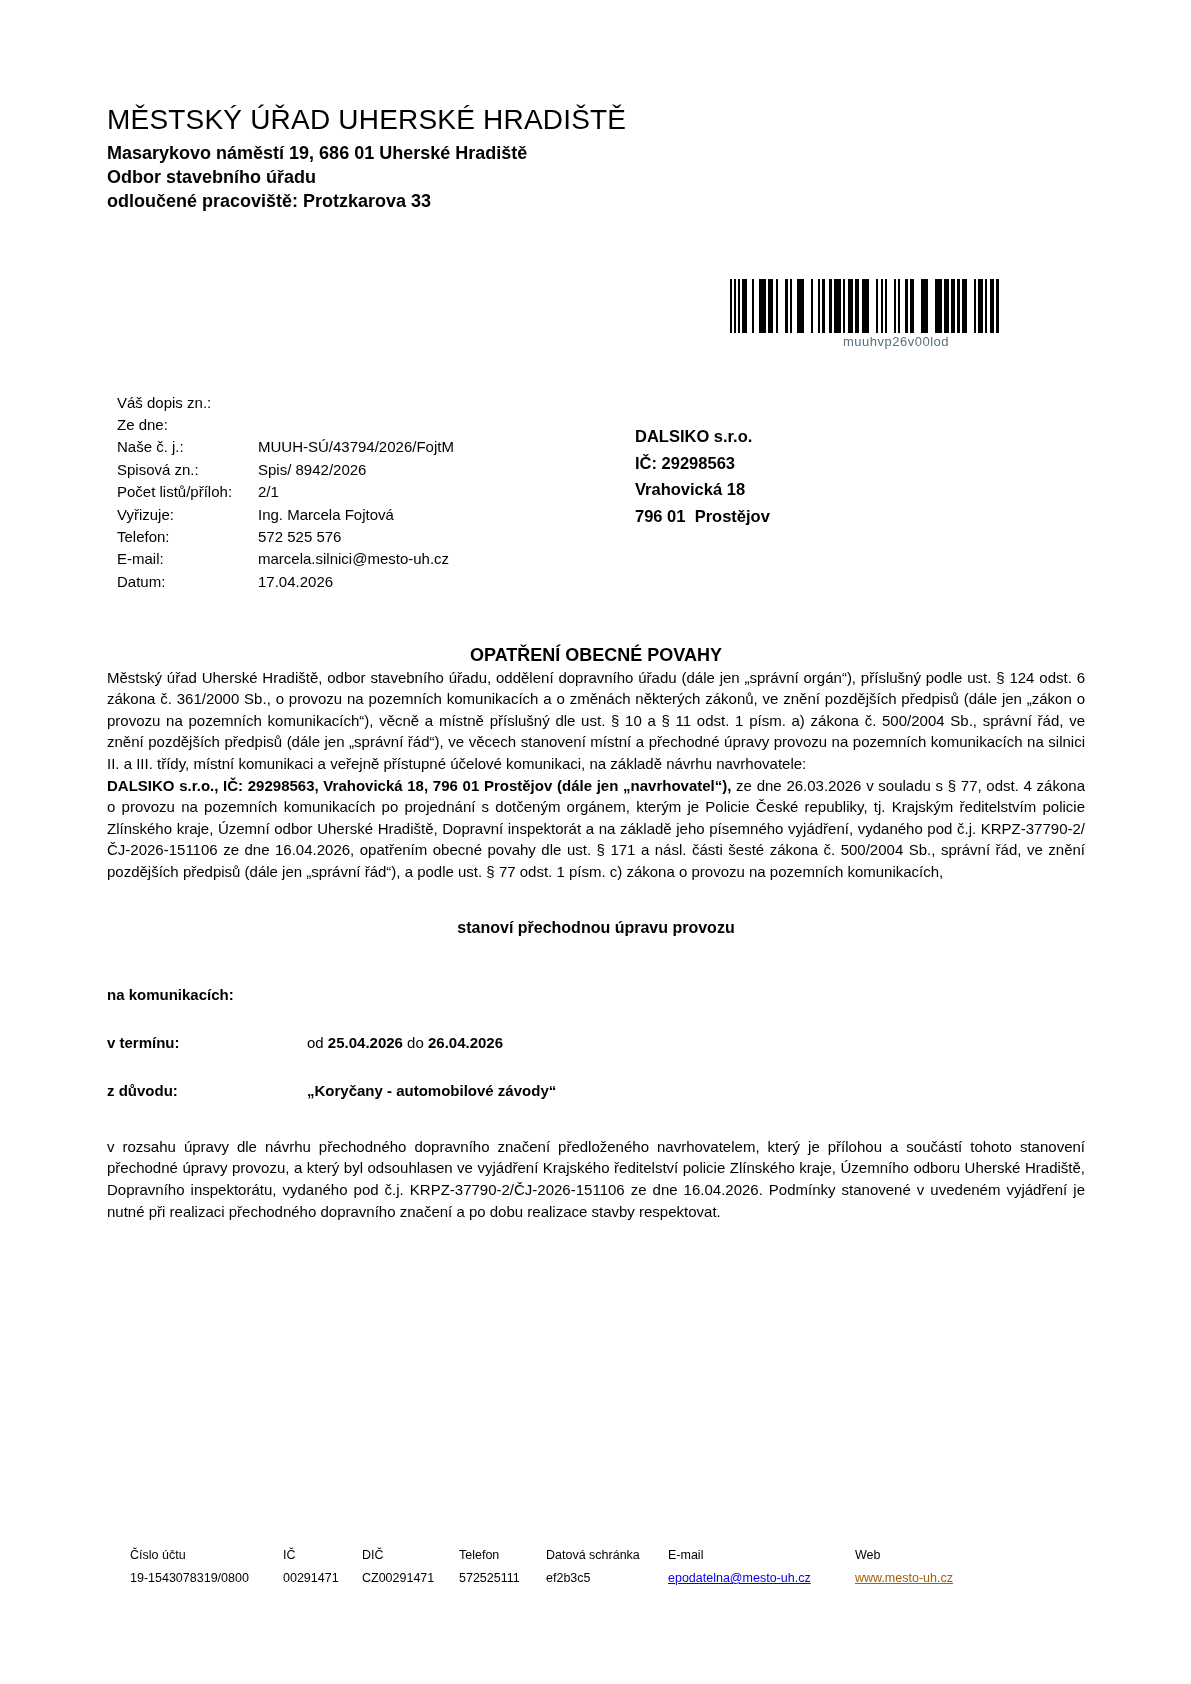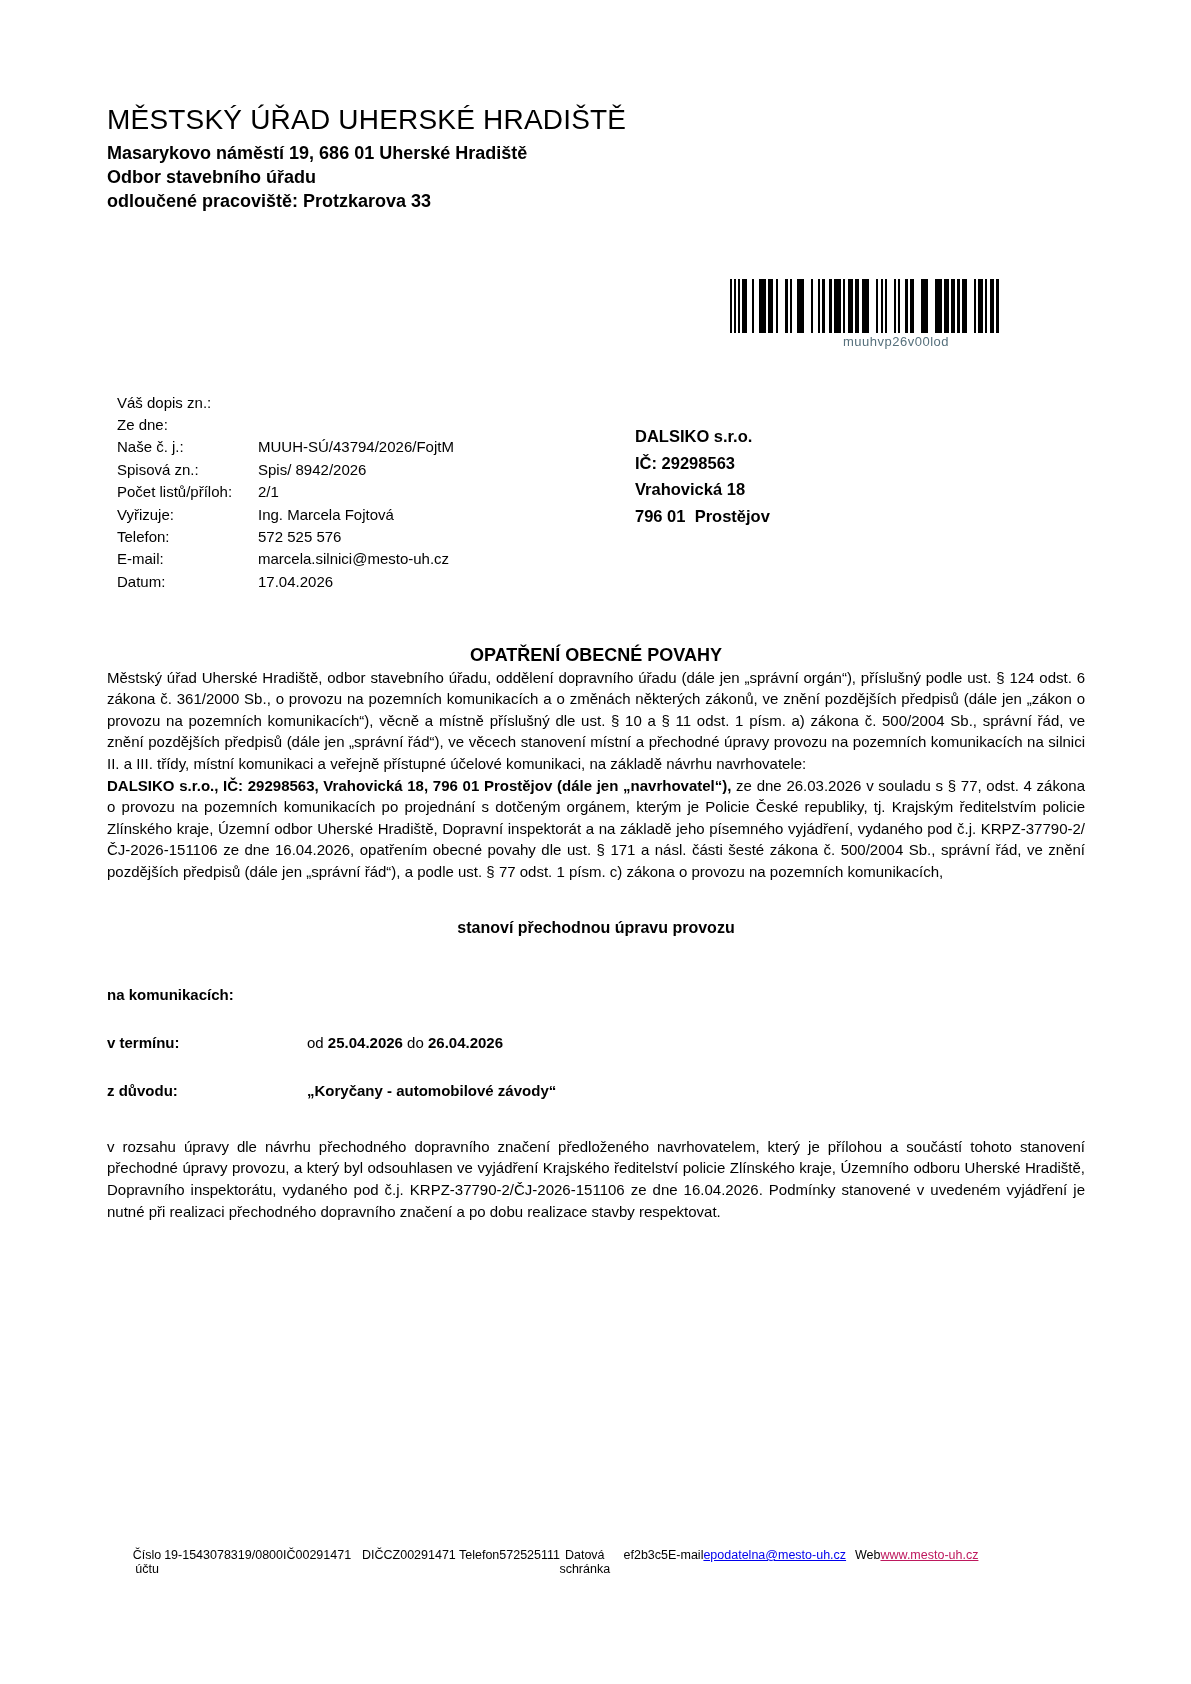--- a/index.html
+++ b/index.html
@@ -39,21 +39,21 @@
   .decision{font-size:16px;font-weight:bold;text-align:center;margin-top:34px;}
   .terms{margin-top:46px;}
   .term-row{display:flex;margin-top:26px;}
   .term-row:first-child{margin-top:0;}
   .term-label{flex:0 0 200px;font-weight:bold;}
   .term-value{font-weight:bold;line-height:22px;}
   .term-value .plain{font-weight:normal;}
   .closing{text-align:justify;margin-top:34px;}
   
   .footer{position:absolute;left:130px;top:1548px;display:flex;font-size:12.5px;}
-  .fcol{display:flex;flex-direction:row;text-align:center;}
+  .fcol{display:flex;flex-direction:column;}
   .fcol .flabel{margin-bottom:9px;}
   .fcol .fvalue{white-space:nowrap;}
   .fcol a{text-decoration:underline;cursor:pointer;}
 </style>
 </head>
 <body>
 
 <div class="page">
 
   <div class="letterhead">
@@ -162,17 +162,17 @@
     <div class="fcol" style="width:122px">
       <span class="flabel">Datová schránka</span>
       <span class="fvalue">ef2b3c5</span>
     </div>
     <div class="fcol" style="width:187px">
       <span class="flabel">E-mail</span>
       <span class="fvalue"><a style="color: rgb(0, 0, 238);">epodatelna@mesto-uh.cz</a></span>
     </div>
     <div class="fcol" style="width:150px">
       <span class="flabel">Web</span>
-      <span class="fvalue"><a style="color: #be185d;">www.mesto-uh.cz</a></span>
+      <span class="fvalue"><a style="color: #a16207;">www.mesto-uh.cz</a></span>
     </div>
   </div>
 
 </div>
 
 </body></html>

